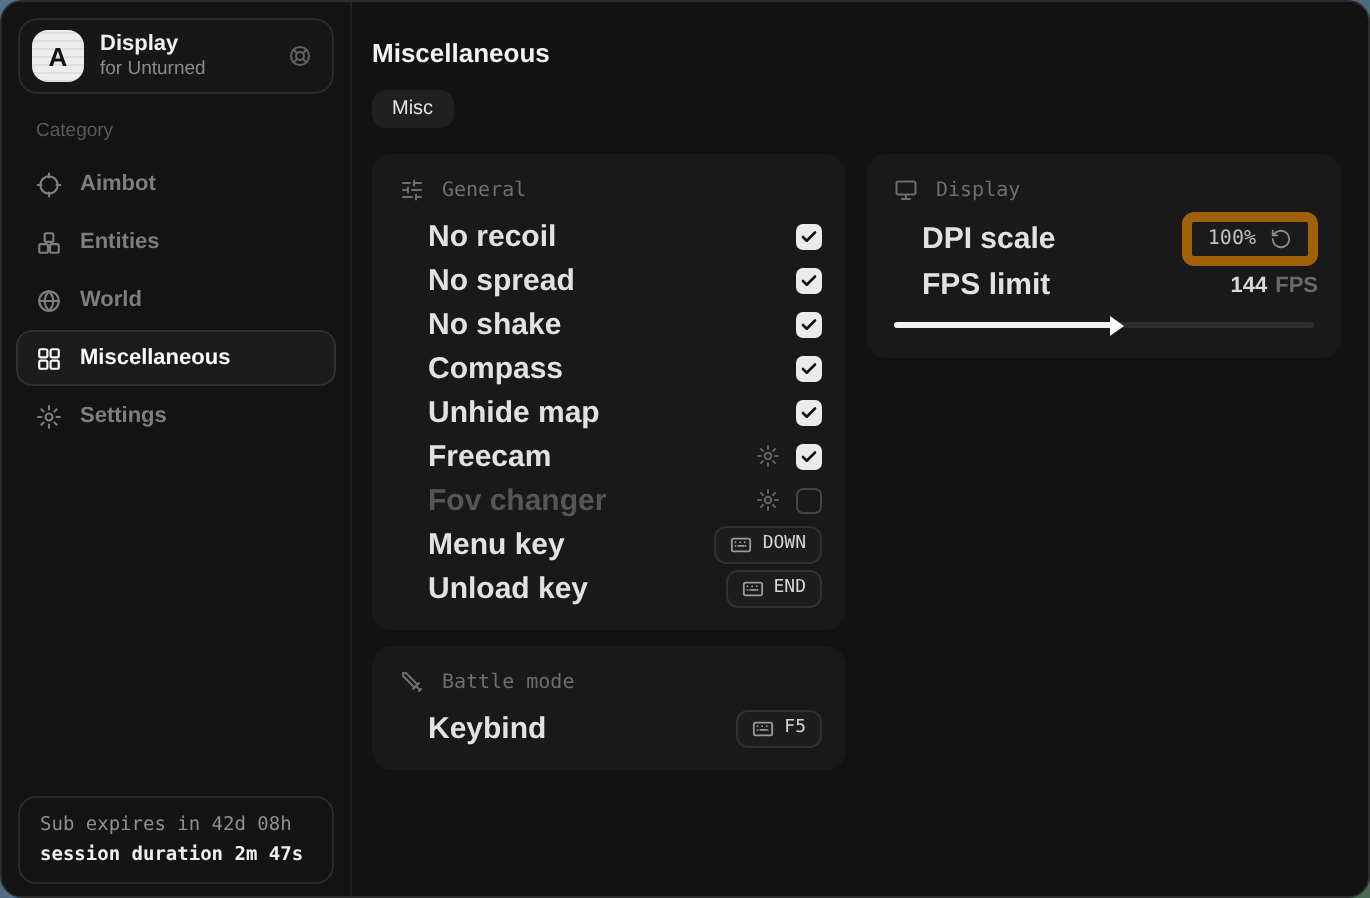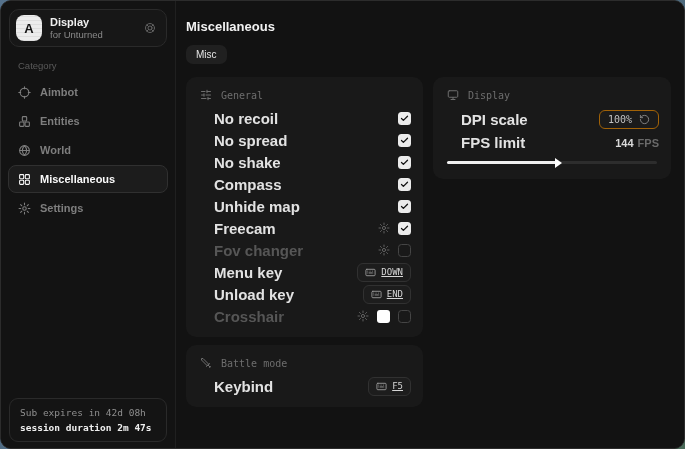--- a/index.html
+++ b/index.html
@@ -52,26 +52,26 @@
   .icon-btn svg, .icon svg { width:100%; height:100%; }
 
   .checkbox { width:13px; height:13px; border-radius:3.5px; cursor:pointer; display:flex; align-items:center; justify-content:center; }
   .checkbox.checked { background:#ebebeb; }
   .checkbox.checked svg { width:9px; height:9px; }
   .checkbox.unchecked { border:1.5px solid #454545; background:transparent; }
 
   .swatch { width:13px; height:13px; border-radius:3px; cursor:pointer; }
 
   .badge { display:inline-flex; gap:5px; align-items:center; padding:3px 7px; background:#1d1d1d; border:1px solid #313131; border-radius:6px;
-           font-family:"DejaVu Sans Mono", monospace; font-size:9px; color:#d6d6d6; cursor:pointer;text-decoration:underline; }
+           font-family:"DejaVu Sans Mono", monospace; font-size:9px; color:#d6d6d6; cursor:pointer; }
   .badge .icon { width:11px; height:11px; display:inline-flex; color:#9a9a9a; }
 
   
   .d-row { display:flex; justify-content:space-between; align-items:center; height:25px; }
-  .dpi-box { display:inline-flex; gap:7px; align-items:flex-start; padding:3px 8px; border:1px solid #a16207; background:#1b1b1b; border-radius:6px;
+  .dpi-box { display:inline-flex; gap:7px; align-items:flex-start; padding:3px 8px; border:5px solid #a16207; background:#1b1b1b; border-radius:6px;
              font-family:"DejaVu Sans Mono", monospace; font-size:10px; color:#c2c2c2; cursor:pointer; }
   .dpi-box .icon-btn { color:#8a8a8a; width:11px; height:11px; }
   .fps-value { font-size:11px; font-weight:700; color:#d9d9d9; }
   .fps-unit { font-size:11px; font-weight:700; color:#6a6a6a; margin-left:4px; }
   .slider { position:relative; height:10px; margin:5px 2px 2px; cursor:pointer; }
   .slider-track { position:absolute; top:4px; left:0; right:0; height:3px; background:#2d2d2d; border-radius:2px; }
   .slider-fill { position:absolute; top:4px; left:0; height:3px; background:#f0f0f0; border-radius:2px; }
   .slider-thumb { position:absolute; top:0.5px; width:0; height:0; border-left:7px solid #ffffff; border-top:5px solid transparent; border-bottom:5px solid transparent; }
 </style>
 </head>
@@ -274,33 +274,20 @@
                       <span class="icon">
                         <svg viewBox="0 0 24 24" fill="none" stroke="currentColor" stroke-width="2" stroke-linecap="round" stroke-linejoin="round">
                           <rect x="2" y="5" width="20" height="14" rx="2"></rect>
                           <path d="M6 9h.01M11 9h.01M16 9h.01M6 13h.01M17 13h.01M9 13h6" stroke-width="2"></path>
                         </svg>
                       </span>
                       <span>END</span>
                     </span>
                   </span>
                 </div>
-                <div class="row dim">
-                  <span class="row-label">Crosshair</span>
-                  <span class="controls">
-                    <span class="icon-btn">
-                      <svg viewBox="0 0 24 24" fill="none" stroke="currentColor" stroke-width="2" stroke-linecap="round" stroke-linejoin="round">
-                        <circle cx="12" cy="12" r="3.2"></circle>
-                        <path d="M12 2v3M12 19v3M2 12h3M19 12h3M4.9 4.9l2.1 2.1M17 17l2.1 2.1M4.9 19.1 7 17M17 7l2.1-2.1"></path>
-                      </svg>
-                    </span>
-                    <span class="swatch" style="background:#ffffff"></span>
-                    <span class="checkbox unchecked"></span>
-                  </span>
-                </div>
               </div>
           </section>
 
           <section class="panel">
             <header class="panel-header">
               <span class="icon">
                   <svg viewBox="0 0 24 24" fill="none" stroke="currentColor" stroke-width="2" stroke-linecap="round" stroke-linejoin="round">
                     <polyline points="14.5 17.5 3 6 3 3 6 3 17.5 14.5"></polyline>
                     <path d="M13 19l6-6M16 16l4 4M19 21l2-2"></path>
                   </svg>

